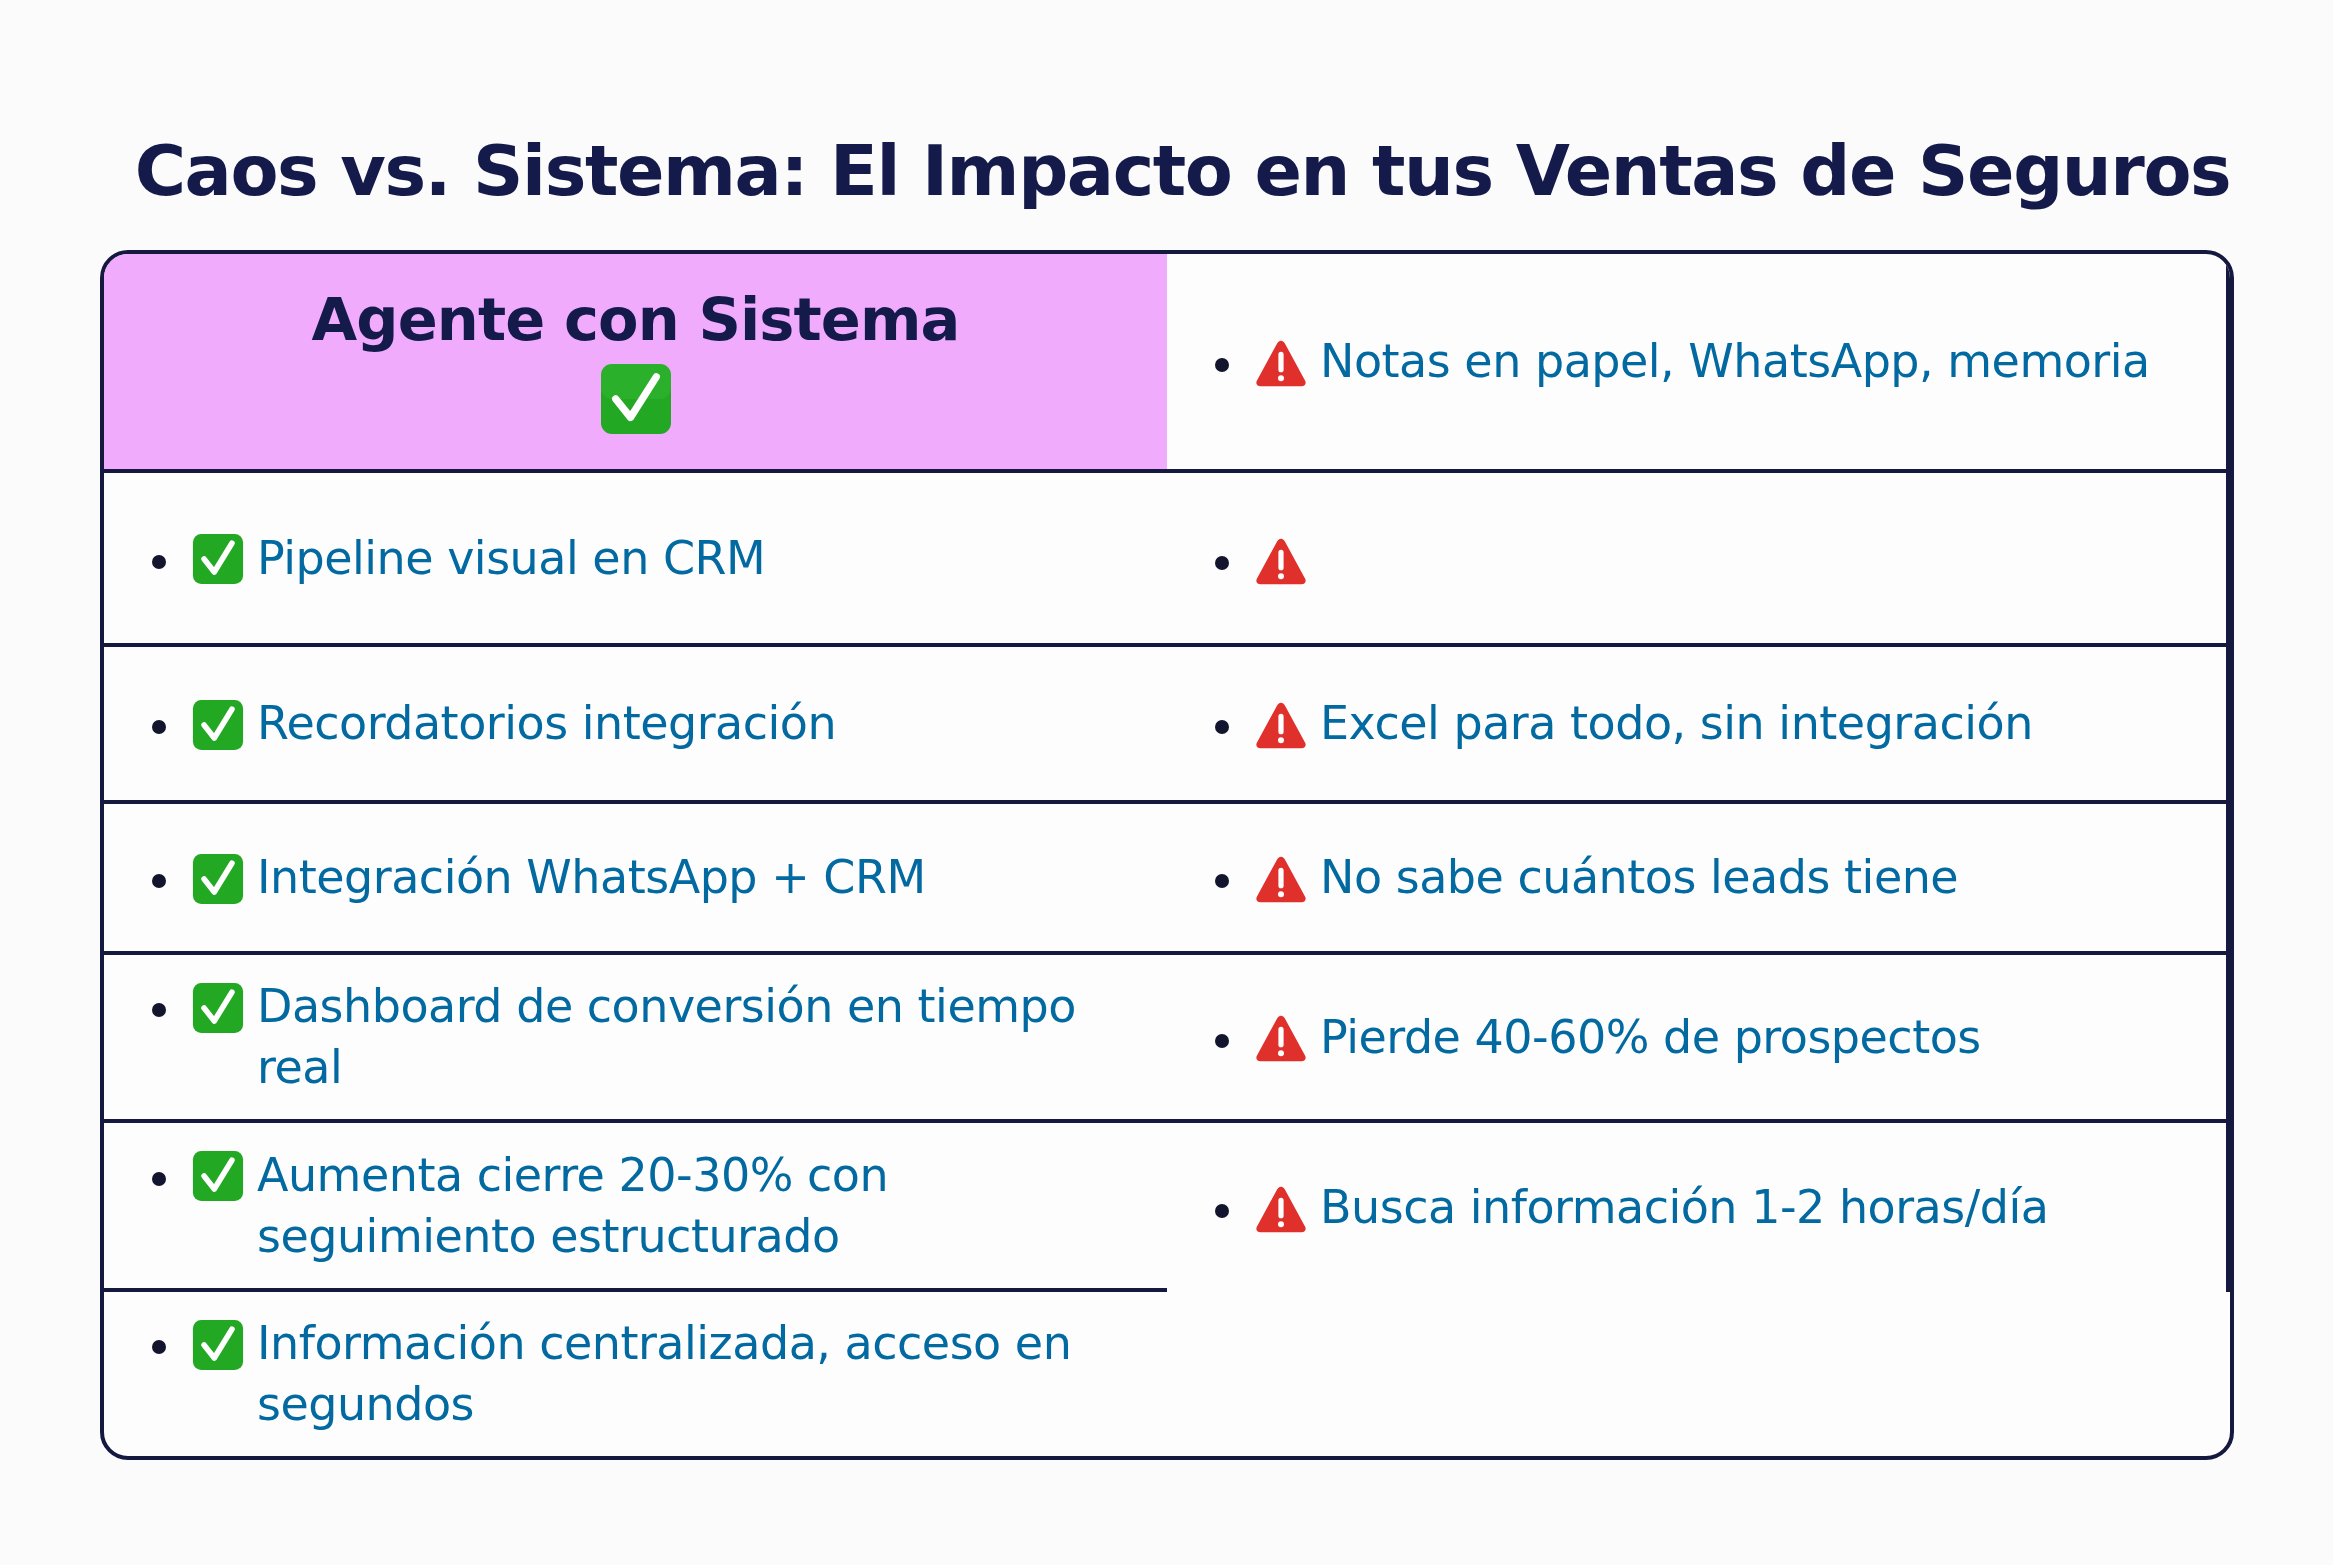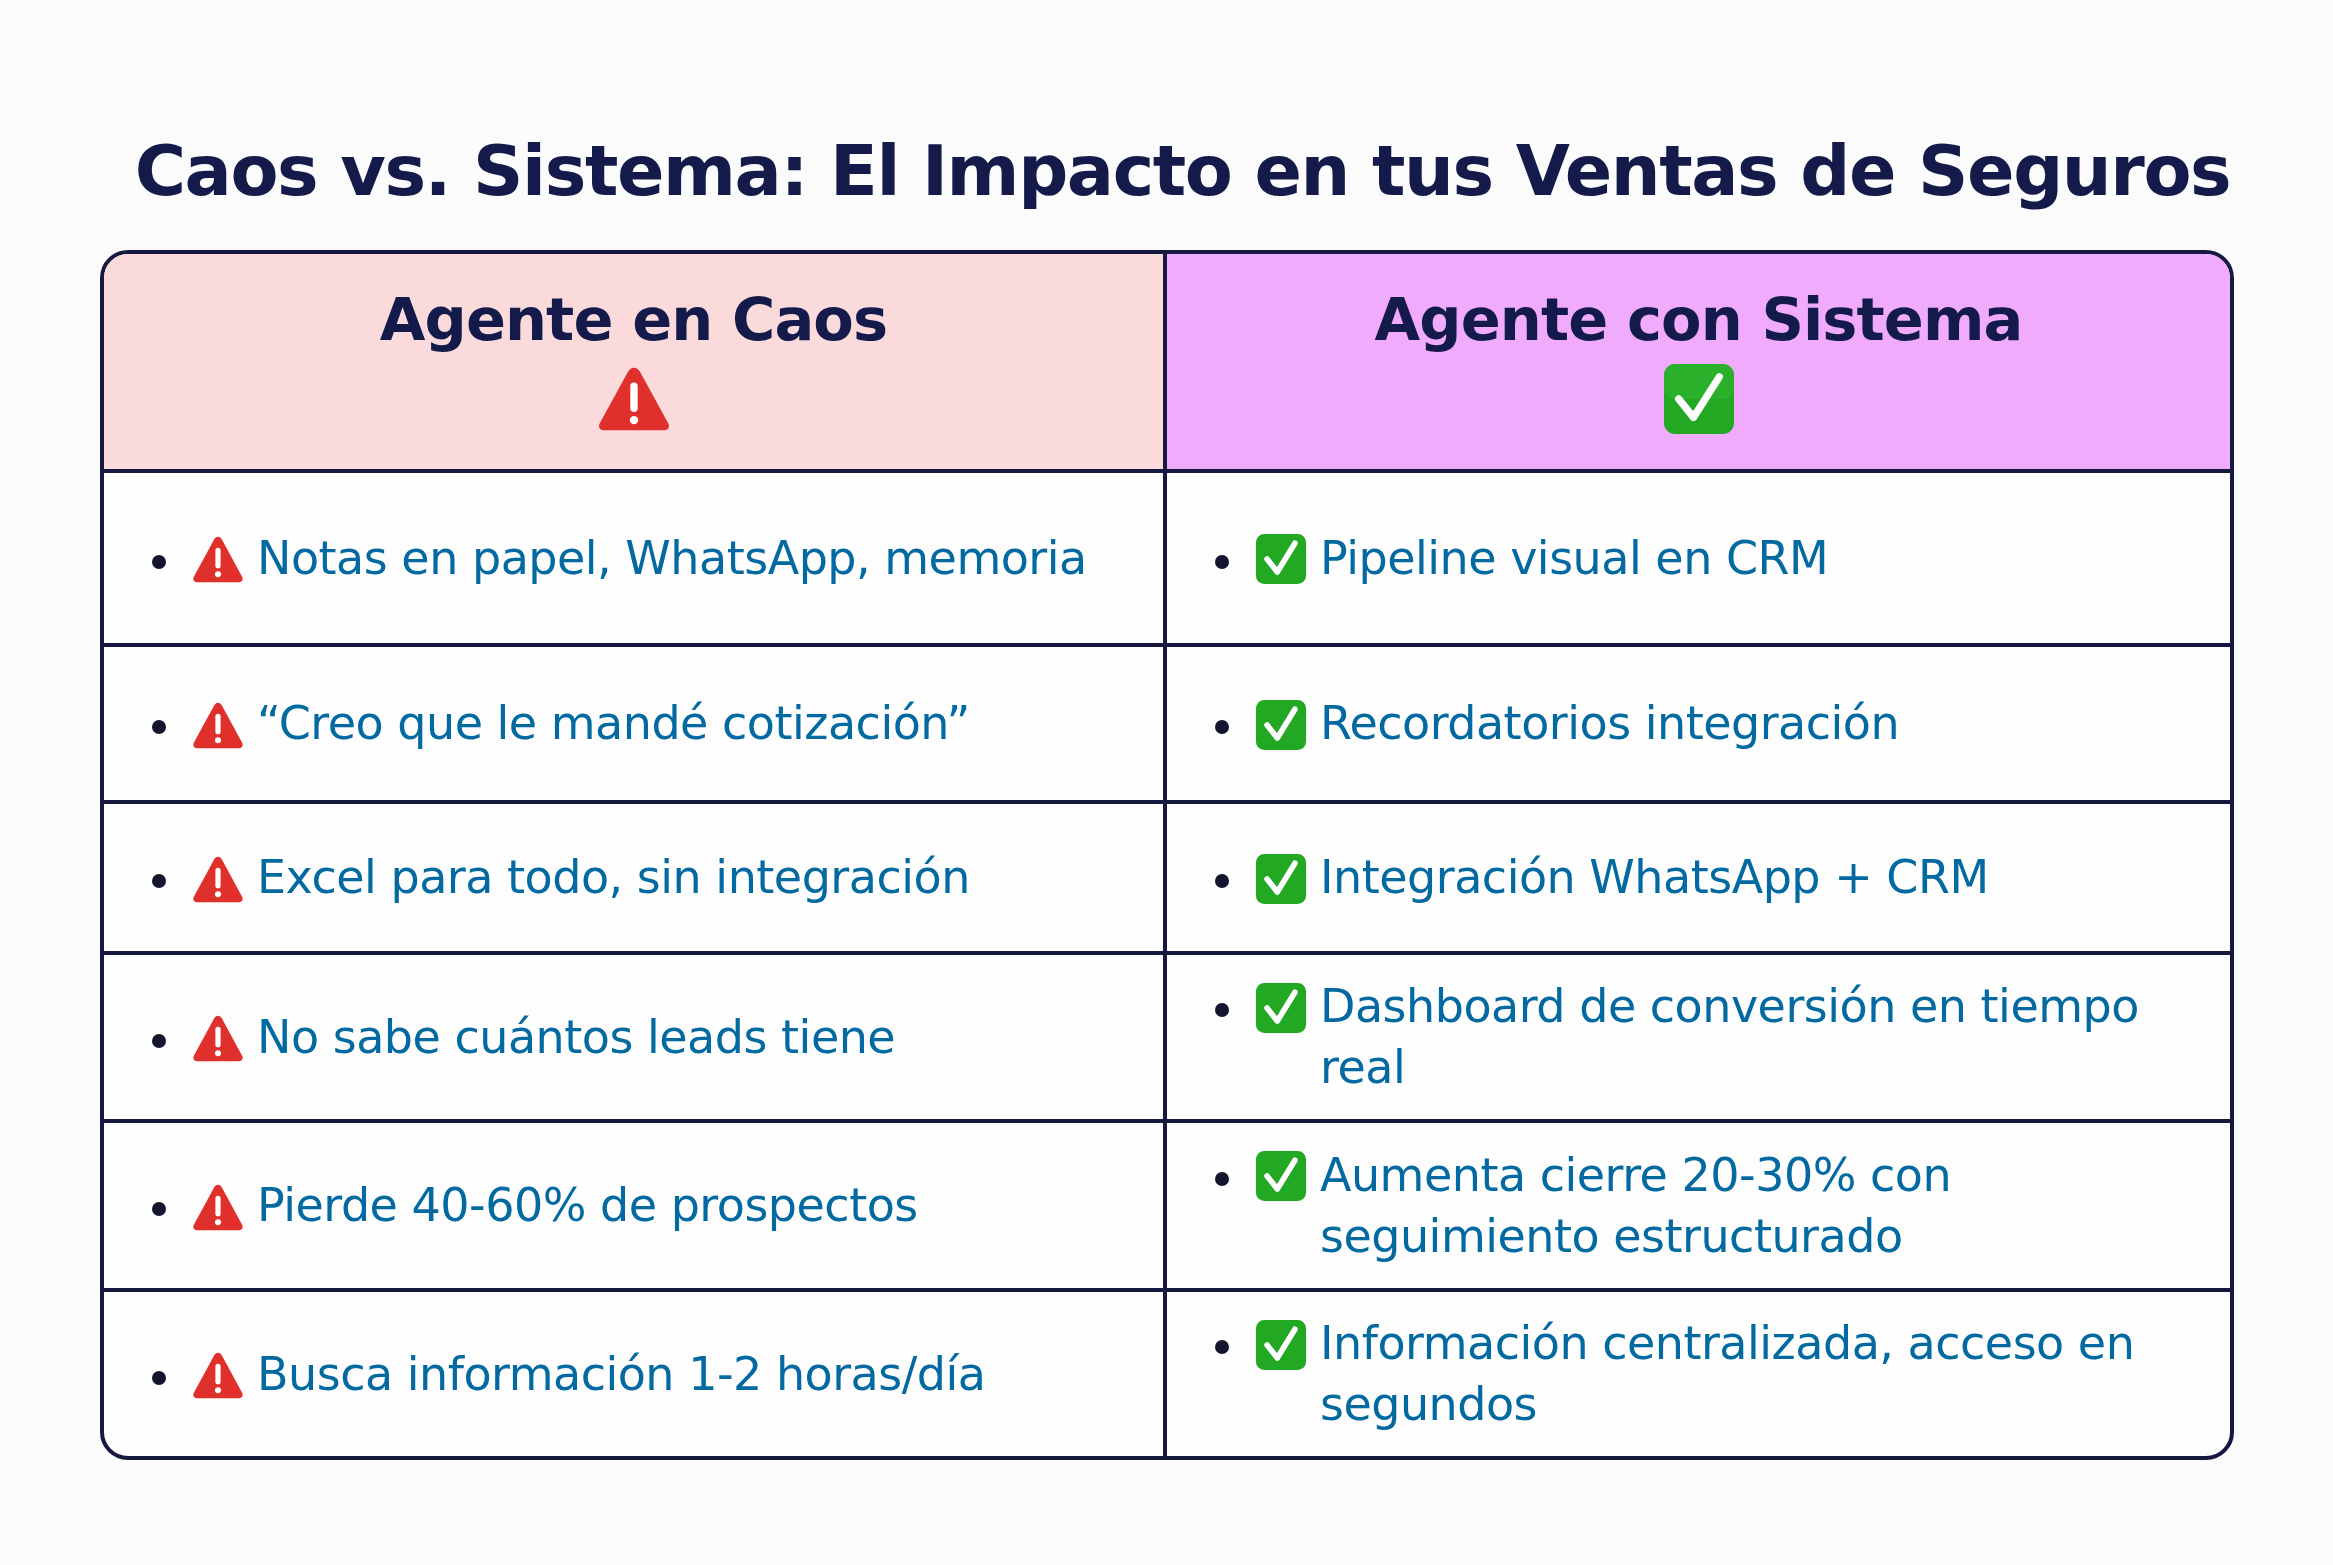--- a/index.html
+++ b/index.html
@@ -94,28 +94,20 @@
     letter-spacing: -0.5px;
   }
 </style>
 </head>
 <body>
 
 <h1 class="title">Caos vs. Sistema: El Impacto en tus Ventas de Seguros</h1>
 
 <div class="table">
 
-  <div class="cell left hdr chaos">
-    <div class="hdr-title">Agente en Caos</div>
-    <svg class="hdr-icon" viewBox="0 0 80 76">
-      <path d="M40 4 C43 4 45 6 46.5 8.5 L77 64 C79.5 68.5 77 72 72 72 L8 72 C3 72 0.5 68.5 3 64 L33.5 8.5 C35 6 37 4 40 4 Z" fill="#e0302b"></path>
-      <rect x="36" y="20" width="8" height="32" rx="4" fill="#ffffff"></rect>
-      <circle cx="40" cy="61" r="4.5" fill="#ffffff"></circle>
-    </svg>
-  </div>
   <div class="cell hdr system">
     <div class="hdr-title">Agente con Sistema</div>
     <svg class="hdr-icon" viewBox="0 0 80 76">
       <rect x="2" y="0" width="76" height="76" rx="12" fill="#22a822"></rect>
       <rect x="2" y="0" width="76" height="38" rx="12" fill="#3cc03c" opacity="0.35"></rect>
       <path d="M18 38 L34 58 L62 14" stroke="#ffffff" stroke-width="8" fill="none" stroke-linecap="round" stroke-linejoin="round"></path>
     </svg>
   </div>
 
   <div class="cell left">
@@ -141,21 +133,20 @@
   </div>
 
   <div class="cell left">
     <div class="item">
       <span class="bullet"></span>
       <svg class="icon" viewBox="0 0 56 56">
           <path d="M28 4 C30 4 31.5 5.5 32.5 7.5 L54 47 C55.5 50 54 53 50 53 L6 53 C2 53 0.5 50 2 47 L23.5 7.5 C24.5 5.5 26 4 28 4 Z" fill="#e0302b"></path>
           <rect x="25.2" y="16" width="5.6" height="22" rx="2.8" fill="#fff"></rect>
           <circle cx="28" cy="44.5" r="3.2" fill="#fff"></circle>
         </svg>
-      <span class="text">“Creo que le mandé cotización”</span>
     </div>
   </div>
   <div class="cell">
     <div class="item">
       <span class="bullet"></span>
       <svg class="icon" viewBox="0 0 56 56">
           <rect x="1" y="1" width="54" height="54" rx="9" fill="#22a822"></rect>
           <path d="M13 28 L24 42 L43 11" stroke="#fff" stroke-width="6" fill="none" stroke-linecap="round" stroke-linejoin="round"></path>
         </svg>
       <span class="text">Recordatorios integración</span>

